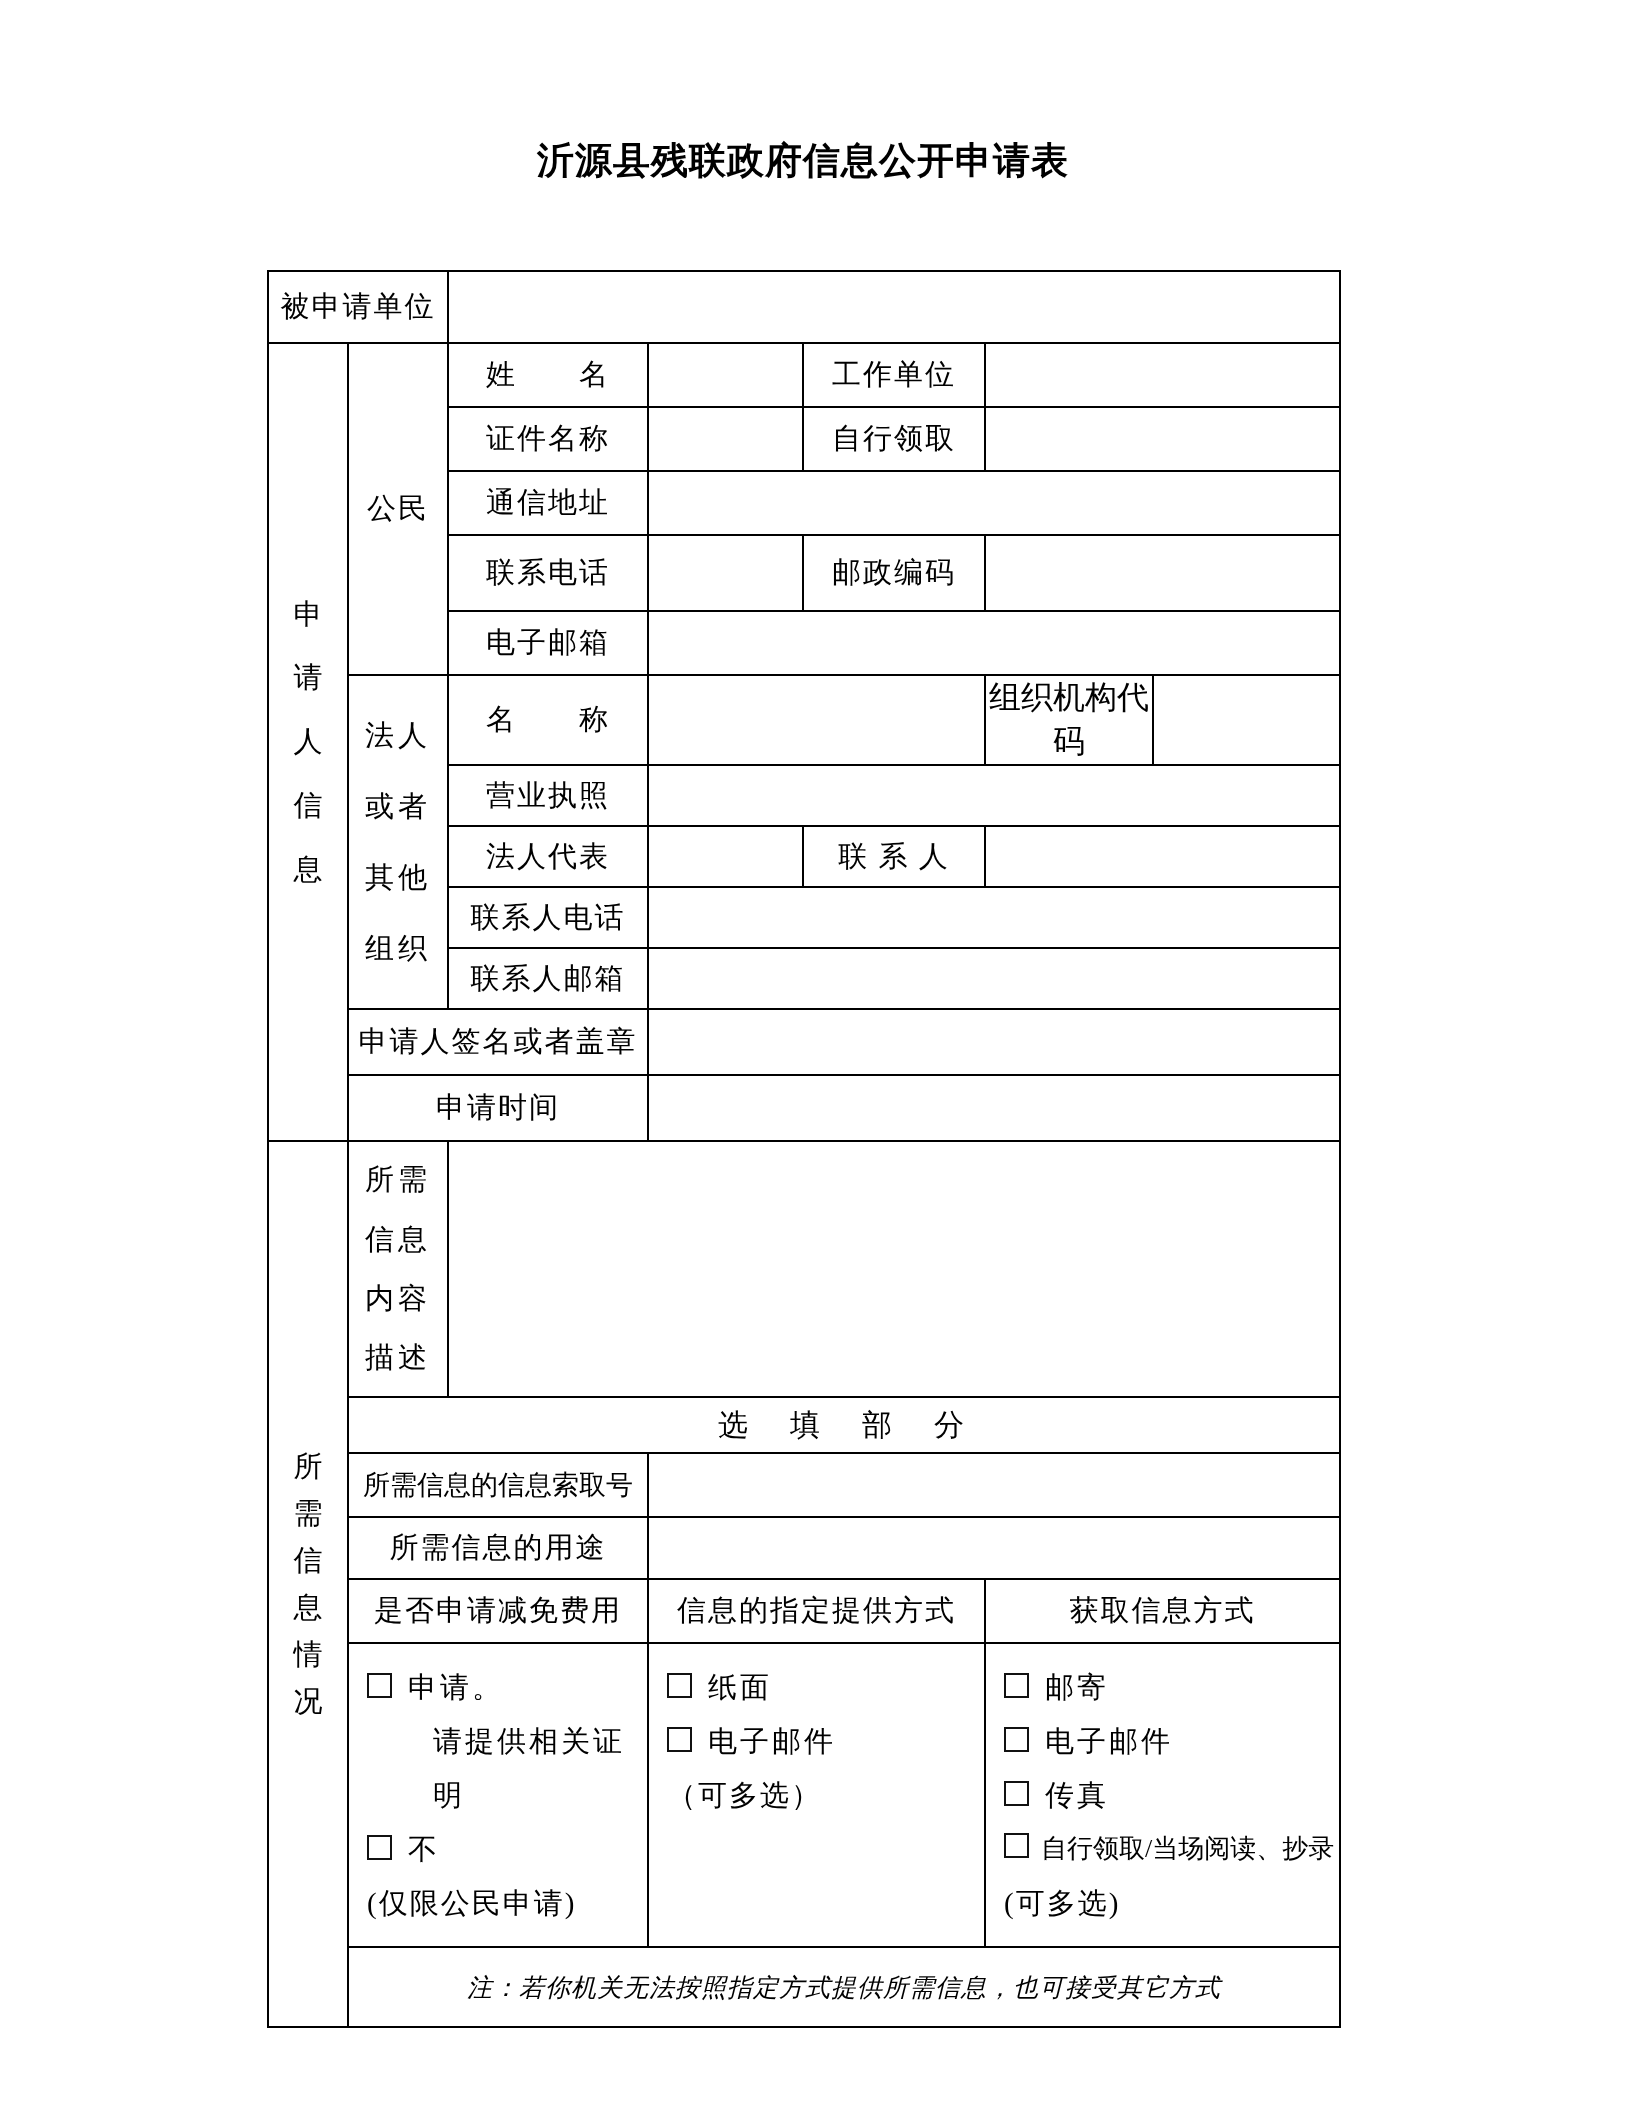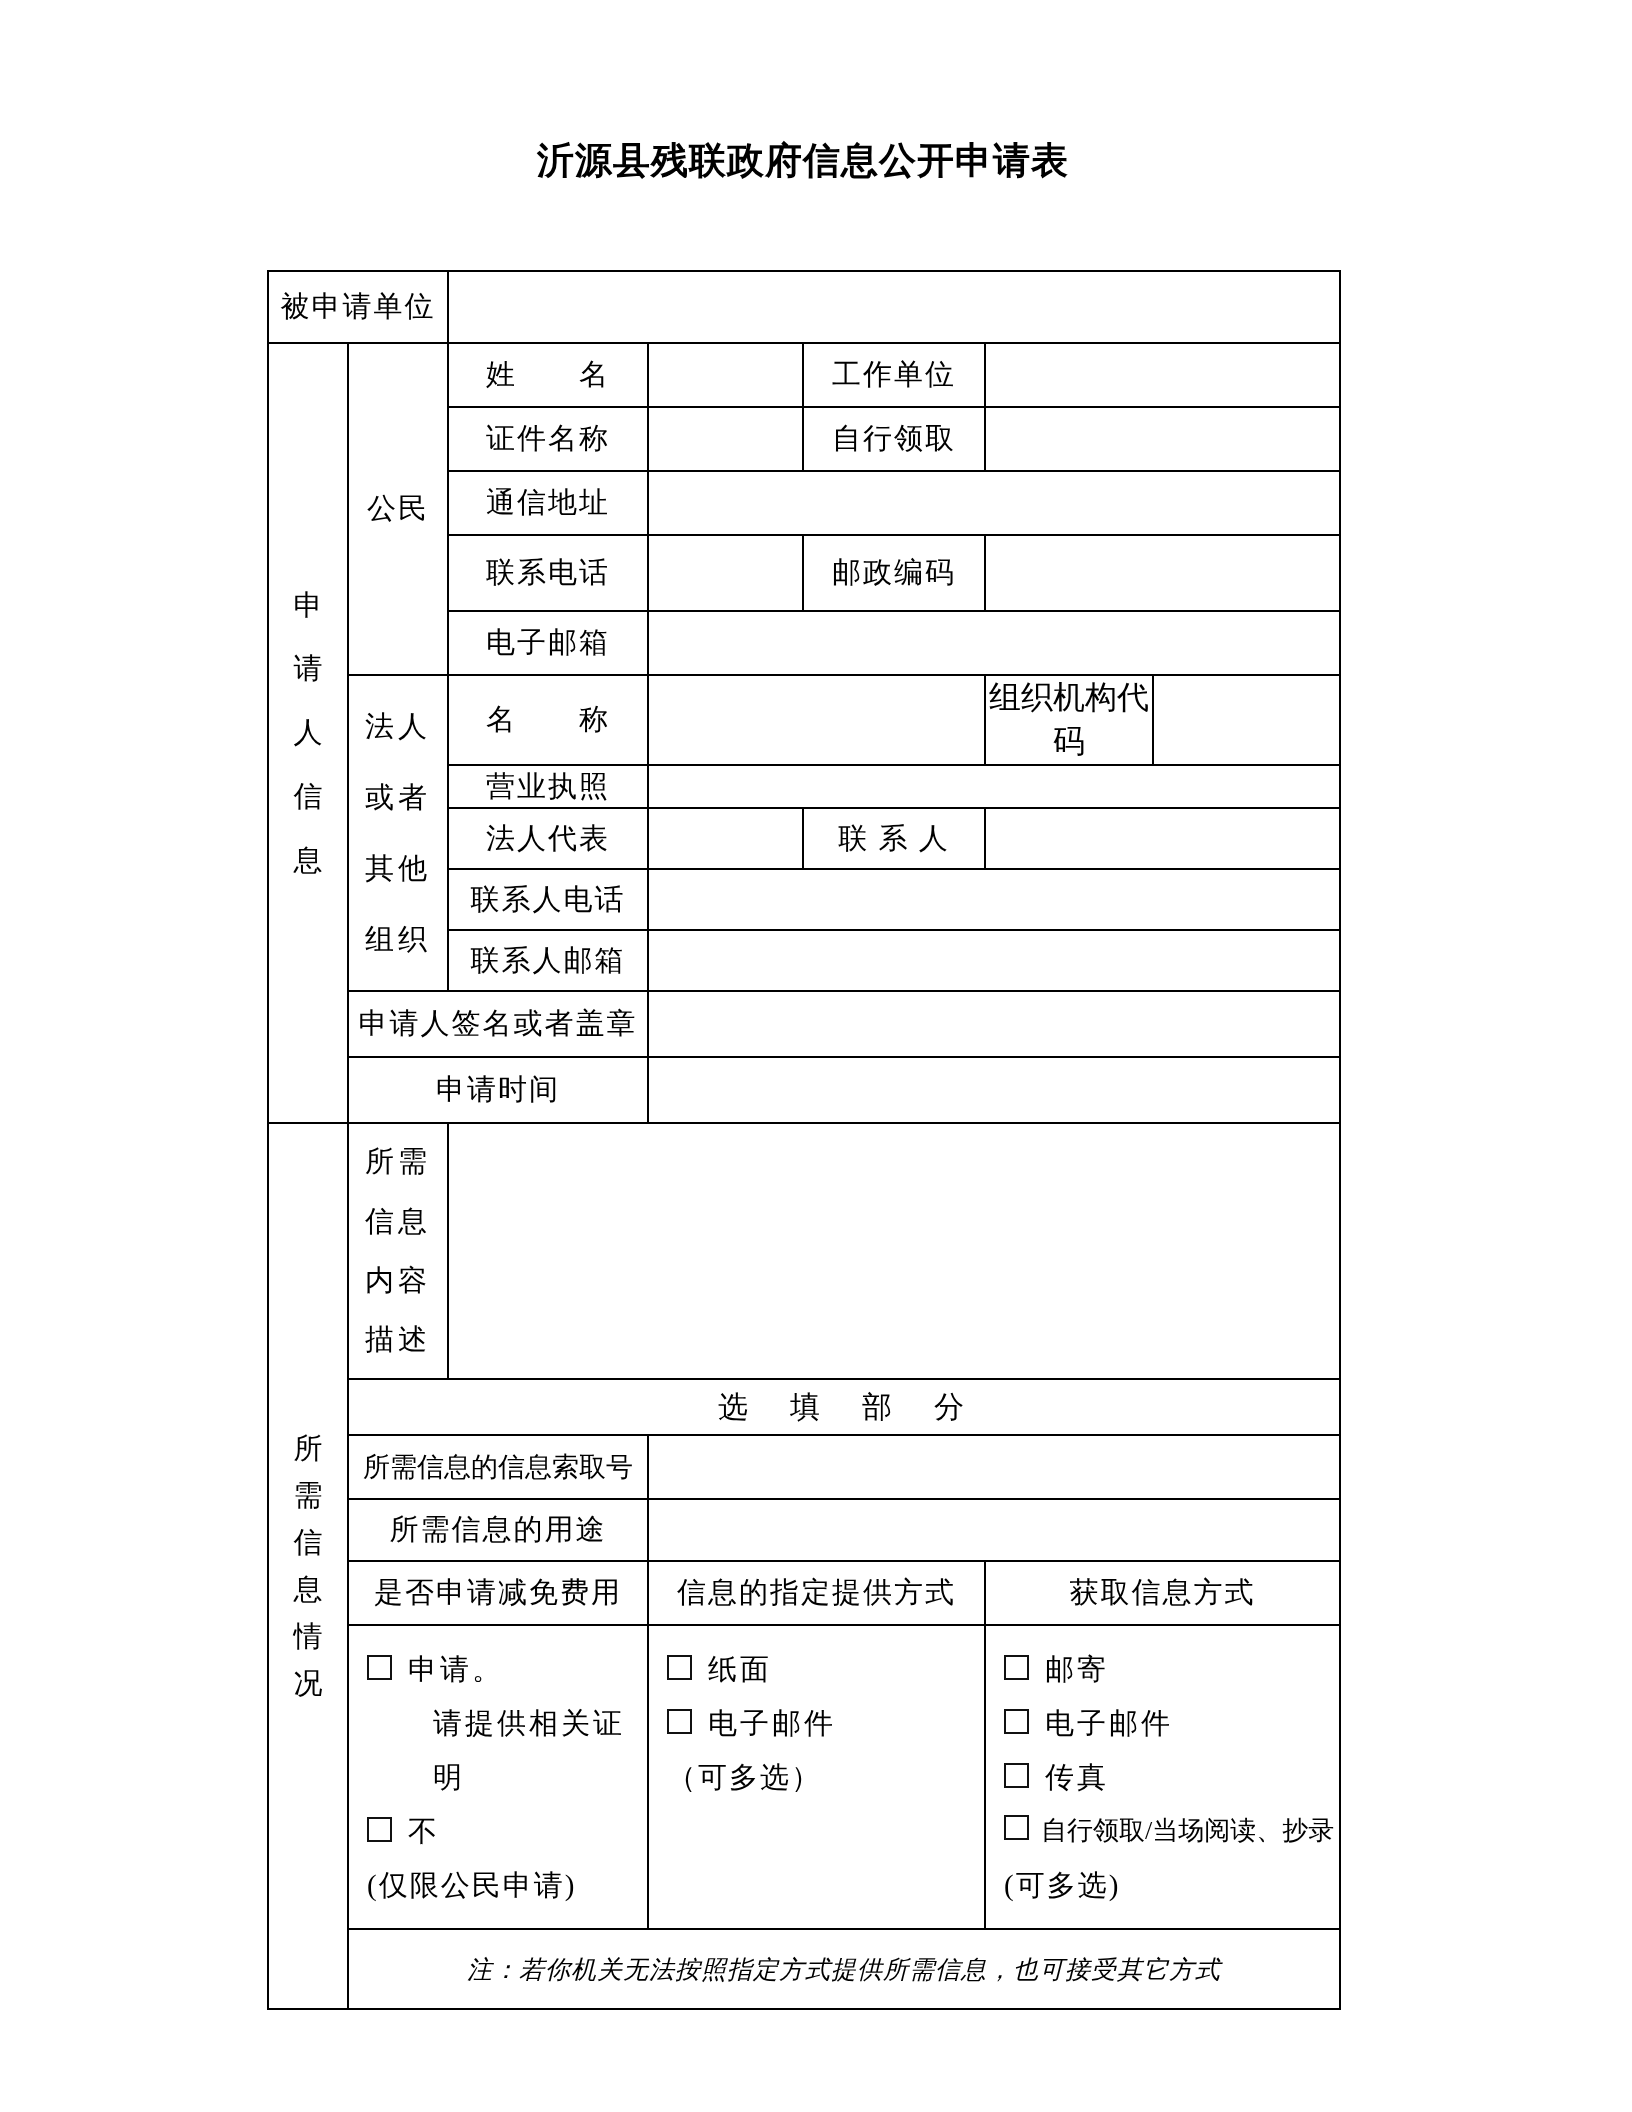--- a/index.html
+++ b/index.html
@@ -121,21 +121,21 @@
     <tr style="height:61px">
       <td rowspan="5">
         <div class="vcol2 v-org">法人或者其他组织</div>
       </td>
       <td class="lbl">名　　称</td>
       <td colspan="2" class="val"></td>
       <td class="orgcode">组织机构代码</td>
       <td class="val"></td>
     </tr>
 
-    <tr style="height:43px">
+    <tr style="height:61px">
       <td class="lbl">营业执照</td>
       <td colspan="4" class="val"></td>
     </tr>
 
     <tr style="height:61px">
       <td class="lbl">法人代表</td>
       <td class="val"></td>
       <td class="lbl">联 系 人</td>
       <td colspan="2" class="val"></td>
     </tr>

